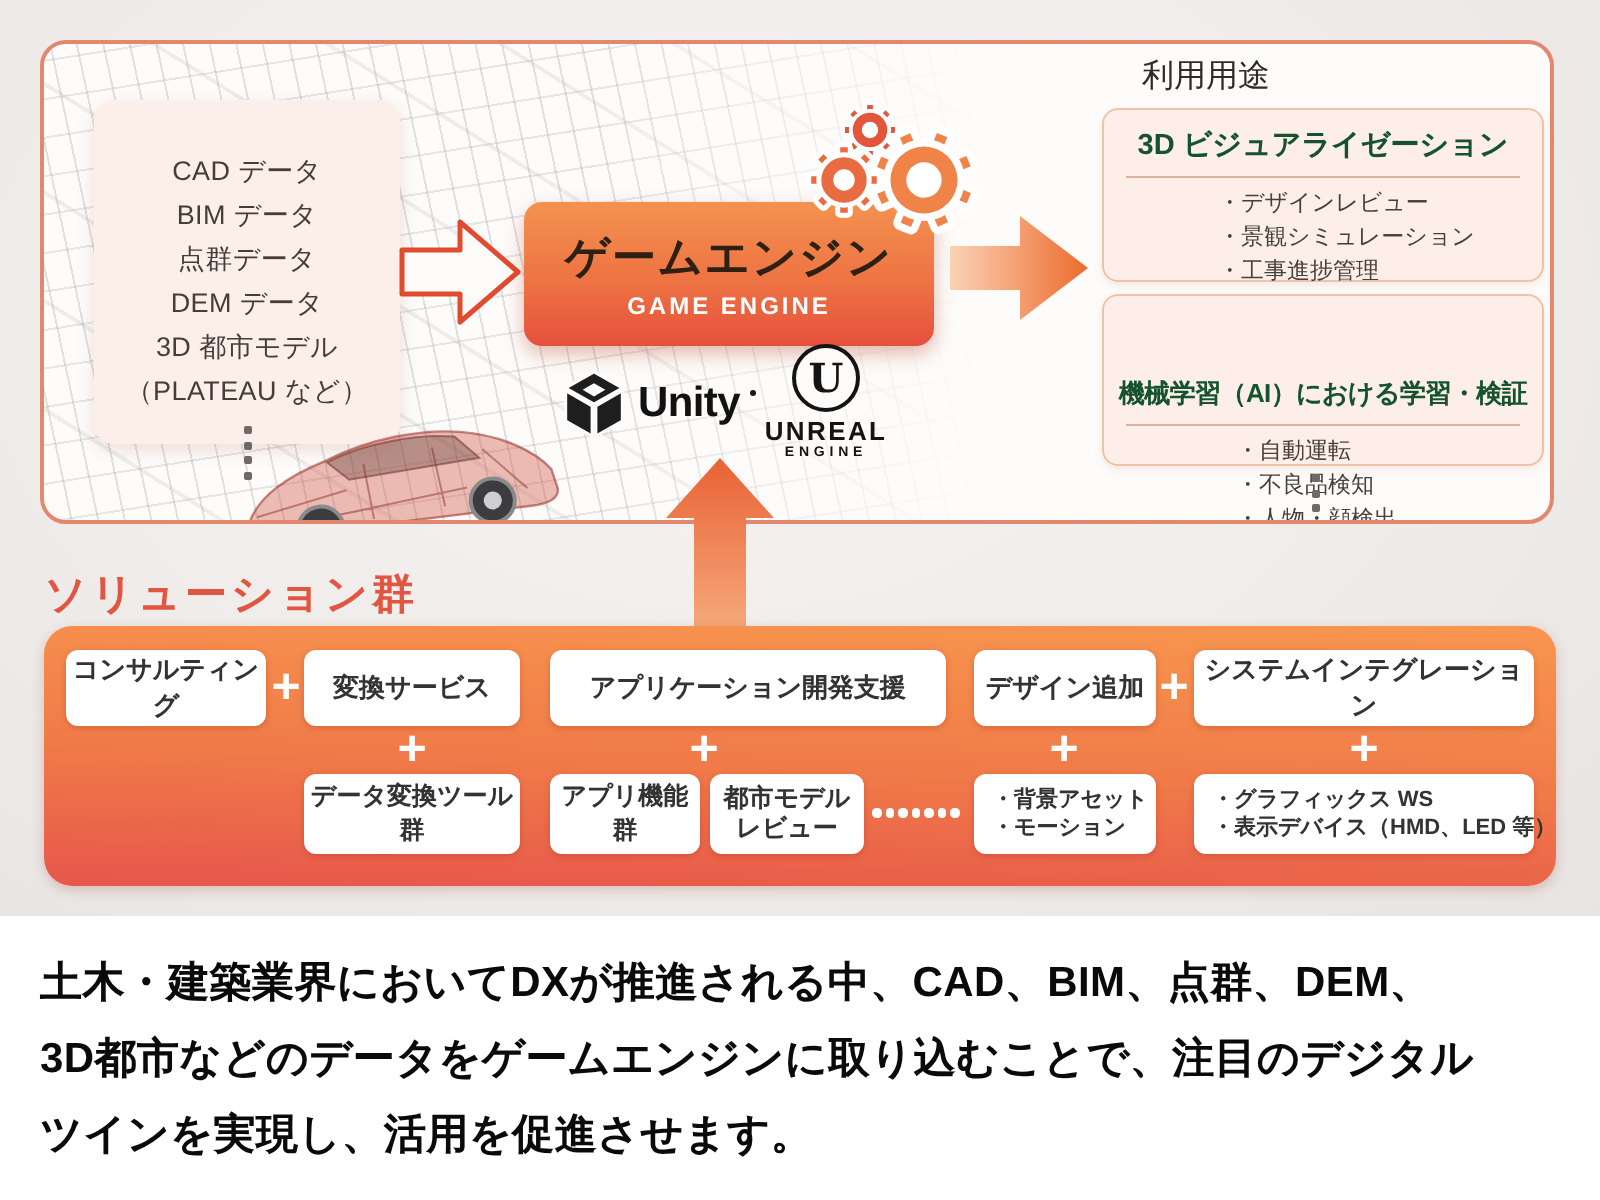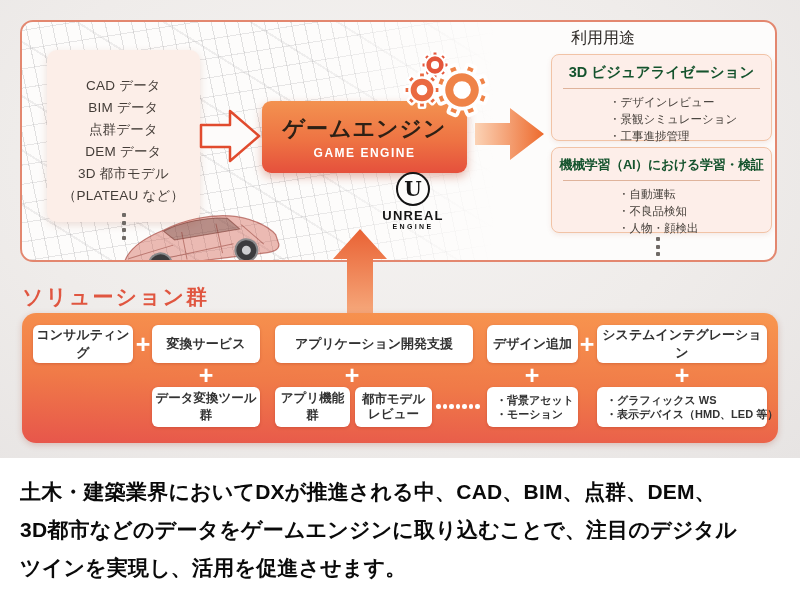--- a/index.html
+++ b/index.html
@@ -44,21 +44,21 @@
   .engine-sub { font-size:12px; font-weight:600; color:#ffffff; letter-spacing:1.5px; margin-top:2px; }
 
   
   .usage-header { left:549px; top:6px; font-size:16px; font-weight:400; color:#2f2b28; }
   .usage-box { left:529px; width:221px; background:#fdeee9; border:1px solid #f1c3a6; border-radius:8px;
     box-shadow:0 2px 5px rgba(180,100,70,.12); padding-top:8px; }
   .usage-box.b1 { top:32px; height:87px; }
   .usage-box.b2 { top:125px; height:86px; }
   .usage-title { text-align:center; font-weight:800; color:#14532d; }
   .b1 .usage-title { font-size:14.5px; }
-  .b2 .usage-title { font-size:13px; letter-spacing:-.3px; }
+  .b2 .usage-title { font-size:13px; letter-spacing:-.3px;margin-top:32px; }
   .usage-sep { height:1px; background:#dfb39b; margin:6px 11px 5px; }
   .usage-item { font-size:11.5px; color:#46403b; line-height:17px; white-space:nowrap; }
   .b1 .usage-items { padding-left:57px; }
   .b2 .usage-items { padding-left:66px; }
 
   
   .unity { left:258px; top:163px; display:flex; align-items:center; gap:5px; }
   .unity-label { font-size:21px; font-weight:800; color:#121212; letter-spacing:-.3px; }
   .unity-tm { width:3px; height:3px; background:#1a1a1a; border-radius:50%; margin-top:-12px; }
   .unreal { left:353px; top:150px; width:76px; display:flex; flex-direction:column; align-items:center; }
@@ -159,20 +159,30 @@
           <rect x="-5" y="-28" width="10" height="13" rx="2" transform="rotate(180)"></rect>
             <rect x="-5" y="-28" width="10" height="13" rx="2" transform="rotate(225)"></rect>
           <rect x="-5" y="-28" width="10" height="13" rx="2" transform="rotate(270)"></rect>
             <rect x="-5" y="-28" width="10" height="13" rx="2" transform="rotate(315)"></rect>
           <circle r="20"></circle>
         </g>
         <circle r="9.5" fill="#fff"></circle>
       </g>
     </svg>
 
+    <div class="abs unity">
+      <svg width="34" height="34" viewBox="0 0 36 36">
+        <polygon points="18,1 33,9.5 18,18 3,9.5" fill="#1e1e1e" stroke="#fdfcfb" stroke-width="1.6"></polygon>
+        <polygon points="3,11 17,19 17,35 3,27" fill="#1e1e1e" stroke="#fdfcfb" stroke-width="1.6"></polygon>
+        <polygon points="33,11 33,27 19,35 19,19" fill="#1e1e1e" stroke="#fdfcfb" stroke-width="1.6"></polygon>
+        <polygon points="18,7 24,10.5 18,14 12,10.5" fill="#fdfcfb"></polygon>
+      </svg>
+      <span class="unity-label">Unity</span>
+      <span class="unity-tm"></span>
+    </div>
 
     <div class="abs unreal">
       <div class="unreal-circle">U</div>
       <div class="unreal-l1">UNREAL</div>
       <div class="unreal-l2">ENGINE</div>
     </div>
 
     <svg class="abs" style="left:453px;top:83px;overflow:visible" width="72" height="58">
       <defs>
         <linearGradient id="argrad" x1="0" y1="0" x2="1" y2="0">

